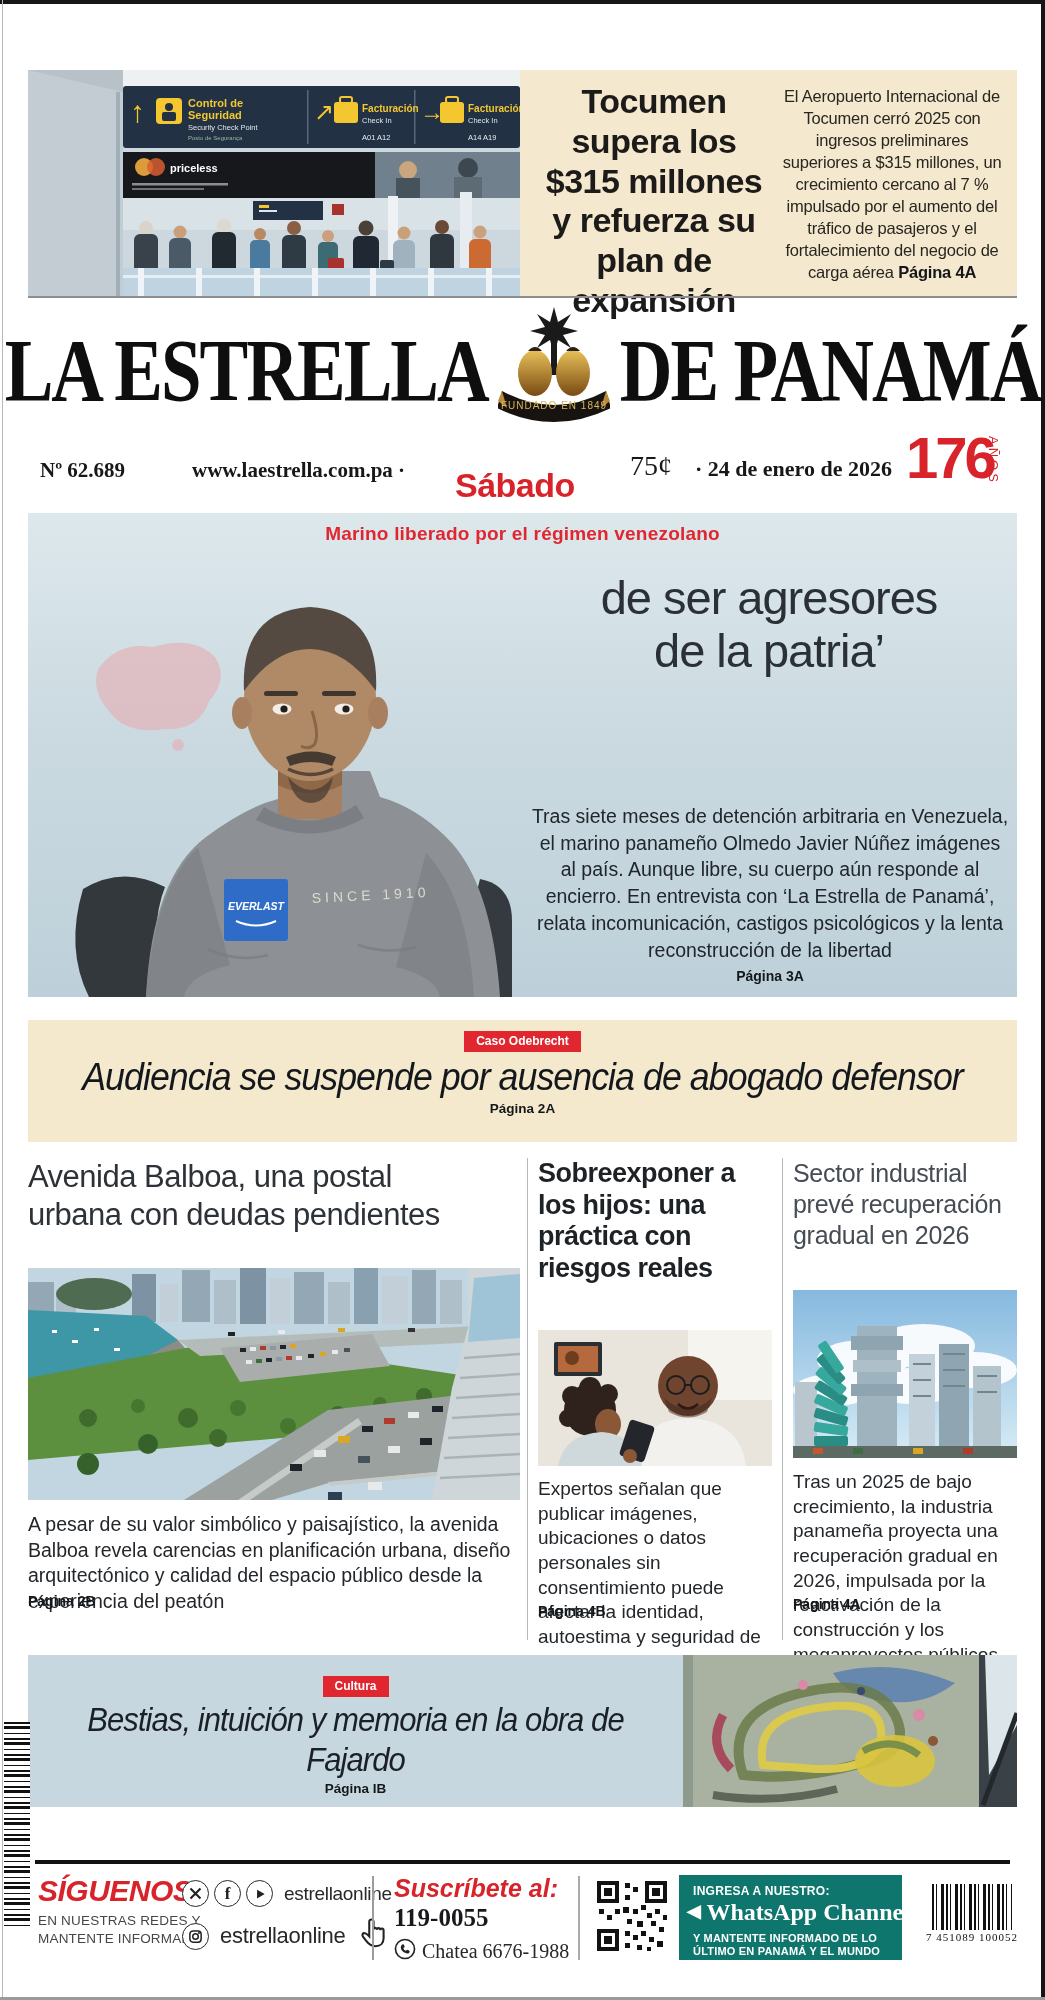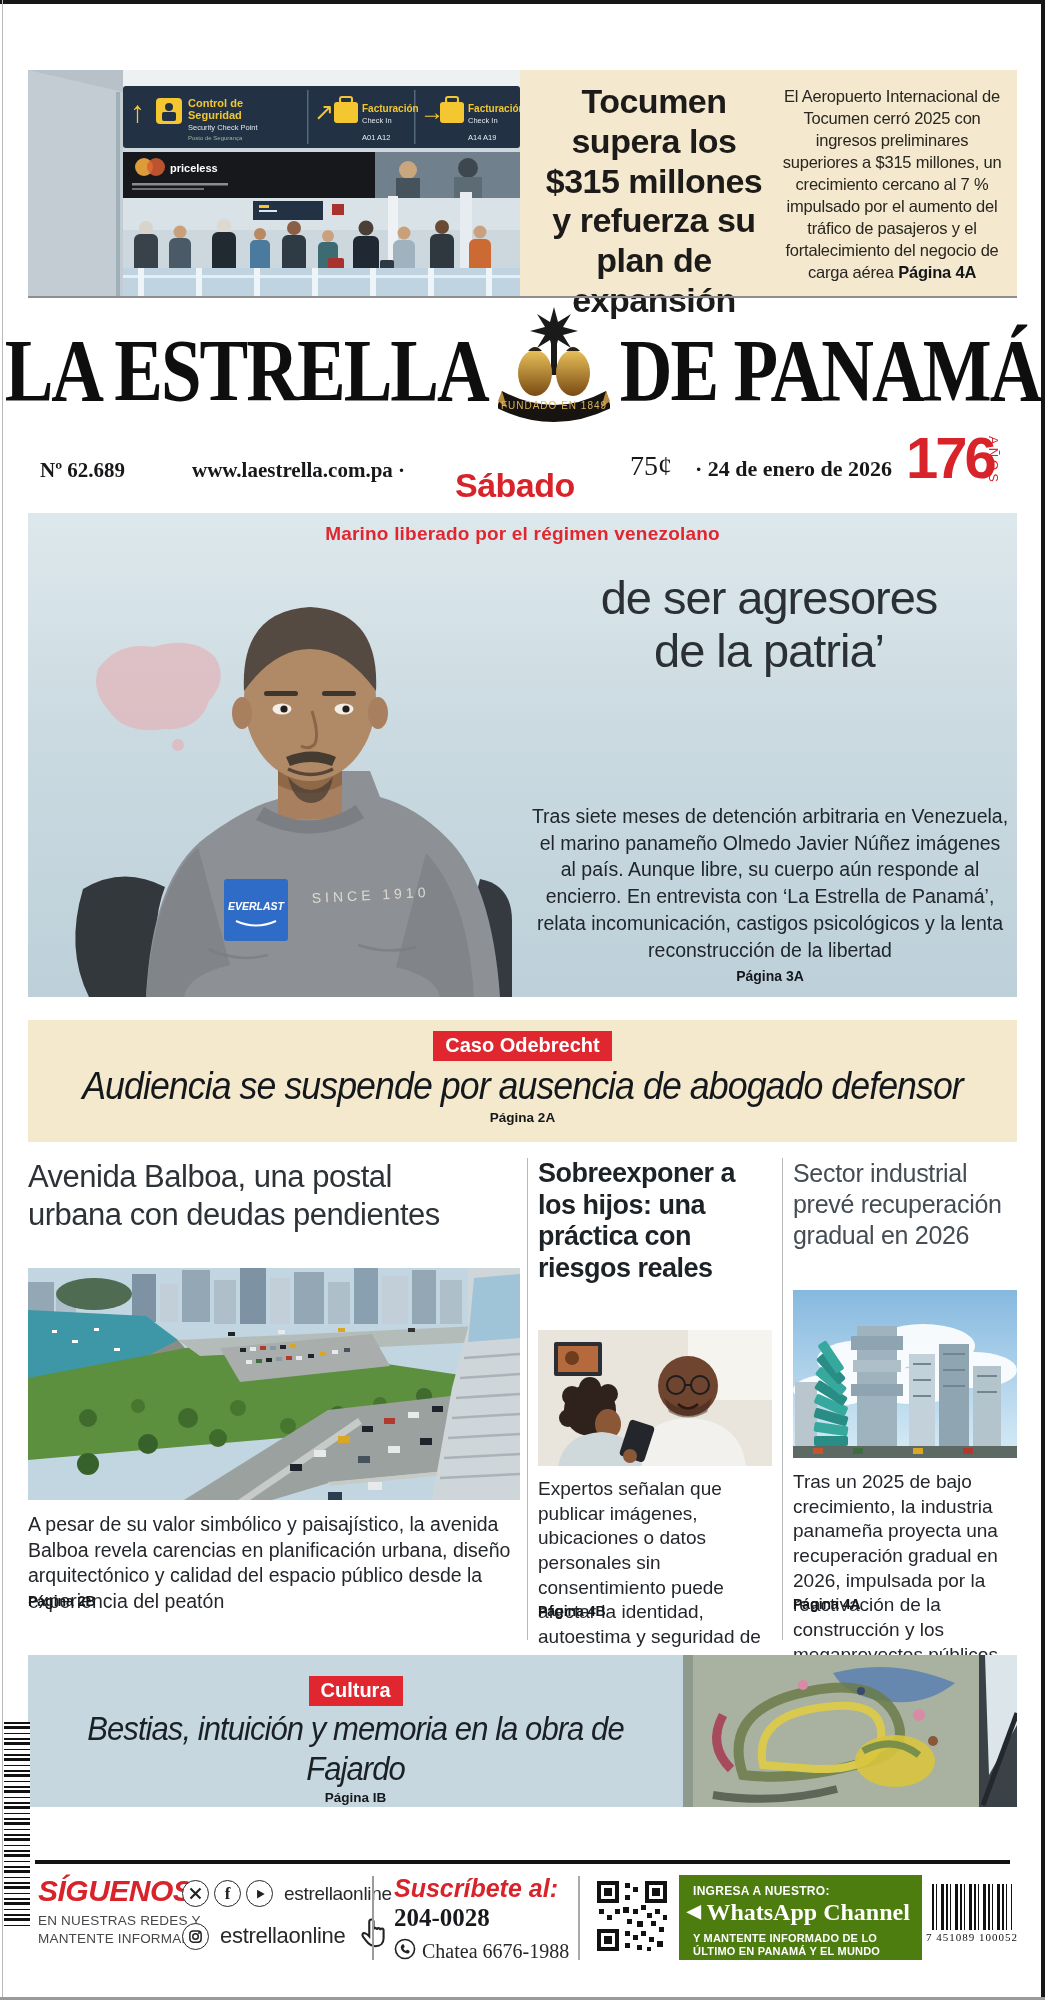--- a/index.html
+++ b/index.html
@@ -33,21 +33,21 @@
   .kicker{position:absolute;left:0;top:10px;width:100%;text-align:center;
     font-size:19px;font-weight:bold;color:#e02730;letter-spacing:0.2px;}
   .main-headline{position:absolute;left:505px;top:58px;width:472px;text-align:center;
     font-size:47px;line-height:1.13;color:#2a3036;letter-spacing:-1px;}
   .main-deck{position:absolute;left:503px;top:290px;width:478px;text-align:center;
     font-size:19.5px;line-height:1.37;color:#20262b;}
   .main-pager{position:absolute;left:503px;top:455px;width:478px;text-align:center;
     font-size:14px;font-weight:bold;color:#15181b;}
   
   .ode{left:28px;top:1020px;width:989px;height:122px;background:#f4e8cd;text-align:center;}
-  .badge{display:inline-block;background:#e02730;color:#fff;font-weight:bold;font-size:20px;
+  .badge{display:inline-block;background:#e02730;color:#fff;font-weight:bold;font-size:12px;
     padding:3px 12px 4px;margin-top:11px;}
   .ode-headline{margin-top:4px;font-style:italic;font-size:38px;color:#14181c;
     letter-spacing:-1px;transform:scaleX(0.94);transform-origin:center;}
   .ode-pager{font-size:13.5px;font-weight:bold;color:#15181b;margin-top:2px;}
   
   .col-h1{font-size:31px;line-height:1.22;color:#2c3237;letter-spacing:-0.5px;}
   .col-h2{font-size:27px;line-height:1.17;color:#1d2227;font-weight:bold;letter-spacing:-0.5px;}
   .col-h3{font-size:25px;line-height:1.24;color:#454c53;letter-spacing:-0.3px;}
   .col-body{font-size:19.5px;line-height:1.32;color:#23272b;}
   .col-body-sm{font-size:19px;line-height:1.3;color:#23272b;}
@@ -68,21 +68,21 @@
   .icon-row{position:absolute;display:flex;gap:5px;align-items:center;}
   .handle{font-size:19px;color:#26282a;letter-spacing:-0.3px;margin-left:6px;}
   .handle2{font-size:22px;color:#26282a;letter-spacing:-0.3px;margin-left:6px;}
   .fdiv{position:absolute;width:1.5px;height:84px;top:1876px;background:#9c9c9c;}
   .sus-title{position:absolute;left:394px;top:1874px;font-size:25px;font-weight:bold;
     font-style:italic;color:#d8232a;}
   .sus-phone{position:absolute;left:394px;top:1904px;font-family:"Liberation Serif",serif;
     font-weight:bold;font-size:25px;color:#17191c;}
   .chat-row{position:absolute;left:394px;top:1938px;display:flex;align-items:center;gap:6px;
     font-family:"Liberation Serif",serif;font-size:20px;color:#26282a;}
-  .green-box{position:absolute;left:679px;top:1875px;width:243px;height:85px;background:#4d7c0f;
+  .green-box{position:absolute;left:679px;top:1875px;width:223px;height:85px;background:#0f766e;
     color:#fff;}
   .gb-kicker{position:absolute;left:14px;top:9px;font-size:12px;font-weight:bold;letter-spacing:0.3px;}
   .gb-title{position:absolute;left:8px;top:24px;width:230px;white-space:nowrap;
     font-family:"Liberation Serif",serif;font-weight:bold;font-size:24px;}
   .gb-sub{position:absolute;left:14px;font-size:11px;font-weight:bold;letter-spacing:0.2px;}
   .barcode-v{position:absolute;left:4px;top:1722px;width:26px;height:205px;
     background:repeating-linear-gradient(to bottom,#111 0 2px,#fff 2px 4px,#111 4px 7px,#fff 7px 11px,#111 11px 12px,#fff 12px 16px);}
   .barcode-h{position:absolute;left:932px;top:1884px;width:80px;height:46px;
     background:repeating-linear-gradient(to right,#111 0 2px,#fff 2px 4px,#111 4px 5px,#fff 5px 9px,#111 9px 12px,#fff 12px 14px);}
   .barcode-num{position:absolute;left:924px;top:1931px;width:96px;text-align:center;
@@ -542,21 +542,21 @@
     <span style="margin-left:8px;">
       <svg width="30" height="36" viewBox="0 0 32 38">
         <path d="M12,6 c0,-3.4 4.6,-3.4 4.6,0 l0,8 c0.4,-2.2 3.2,-2 3.5,0.4 c0.5,-2.4 3.5,-2.2 3.8,0.4 c0.4,-2.2 3.4,-2.2 3.4,0.6 l0,8 c0,5.4 -3.4,8.6 -8.6,8.6 c-5.4,0 -7.8,-2.6 -10.6,-6.4 c-2.2,-3 -4.3,-5 -3.2,-6.6 c1.1,-1.8 4.4,-0.8 7.1,2.4 z" fill="#ffffff" stroke="#222" stroke-width="2.2"></path>
       </svg>
     </span>
   </div>
 
   <div class="fdiv" style="left:372px;"></div>
 
   <div class="sus-title">Suscríbete al:</div>
-  <div class="sus-phone">204-0028</div>
+  <div class="sus-phone">119-0055</div>
   <div class="chat-row">
     <span>
       <svg width="22" height="22" viewBox="0 0 24 24">
         <circle cx="12" cy="12" r="10.4" fill="none" stroke="#222" stroke-width="1.8"></circle>
         <path d="M8.2,7.8 c1.2,-1.4 2.6,-1 3,0.4 l0.4,1.6 c-0.6,0.8 -1.4,1 -1.4,1 c0.4,1.6 1.6,2.8 3,3.2 c0,0 0.4,-0.8 1.2,-1.2 l1.6,0.6 c1.4,0.6 1.4,2.2 0,3.1 c-1.2,0.8 -4.4,0.2 -6.6,-2 c-2.2,-2.2 -2.6,-5.1 -1.2,-6.7 z" fill="#222"></path>
       </svg>
     </span>
     <span>Chatea 6676-1988</span>
   </div>
 

